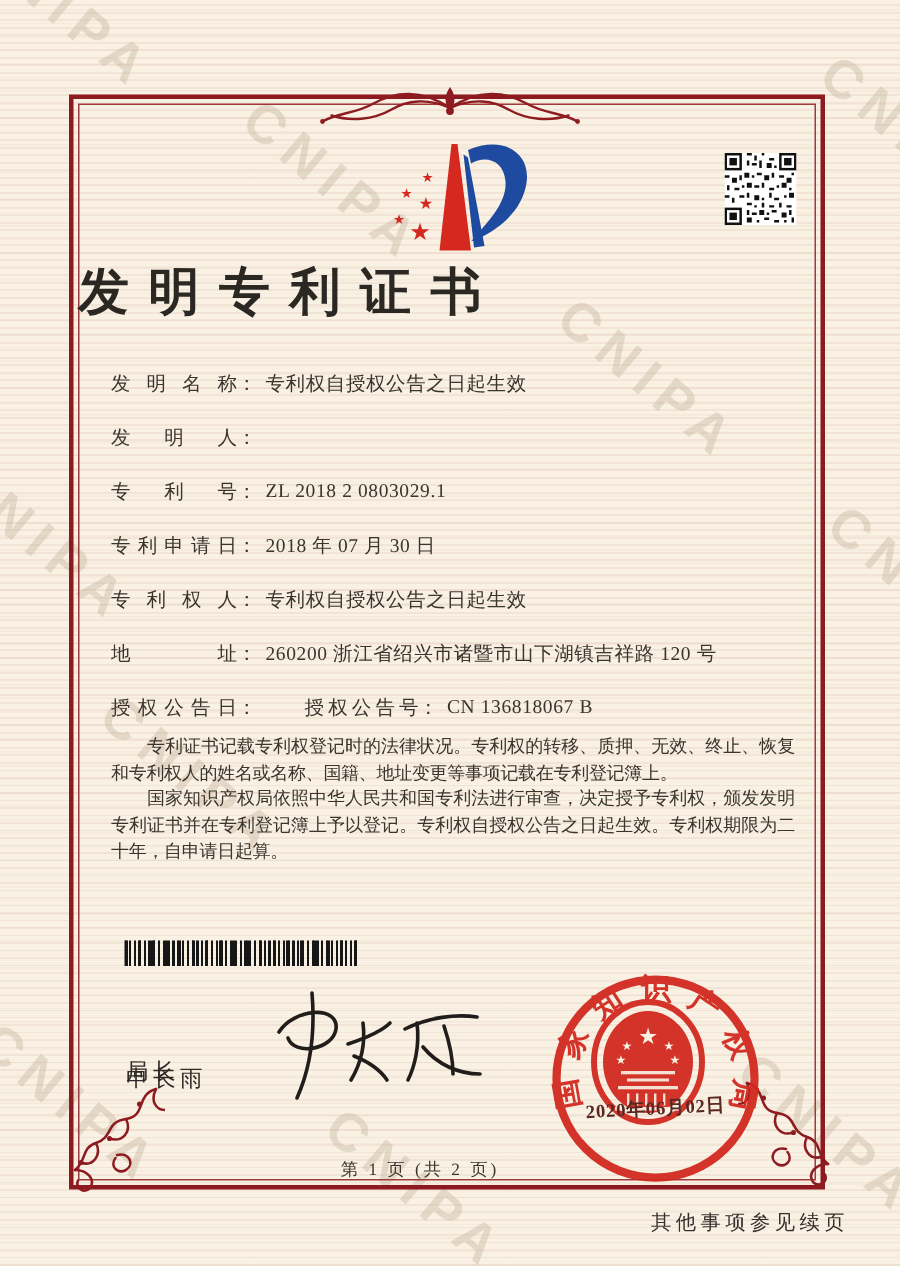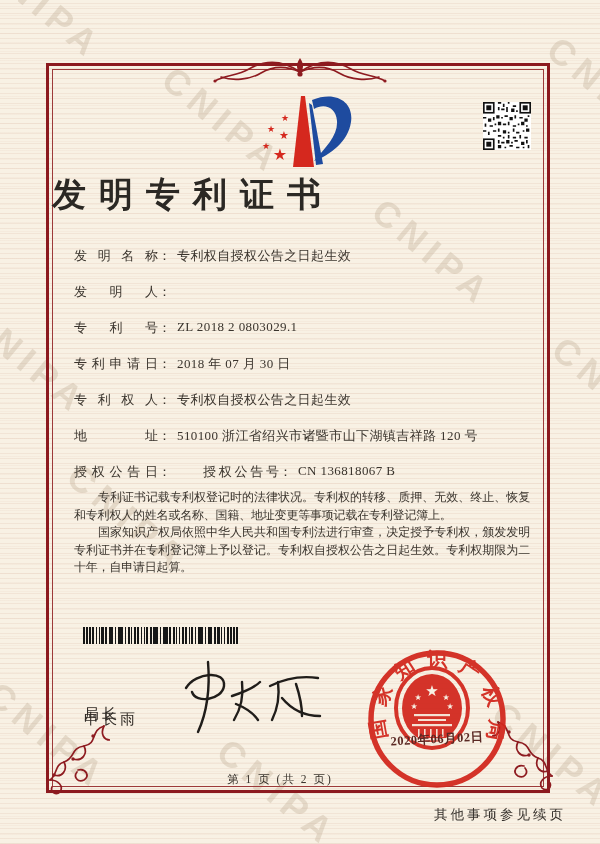--- a/index.html
+++ b/index.html
@@ -200,21 +200,21 @@
         </span>
         <span class="colon">：</span>
       <span class="val">专利权自授权公告之日起生效</span>
     </div>
     <div class="row">
       <span class="jlabel">
           <span>地</span>
           <span>址</span>
         </span>
         <span class="colon">：</span>
-      <span class="val">510100 浙江省绍兴市诸暨市山下湖镇吉祥路 120 号</span>
+      <span class="val">260200 浙江省绍兴市诸暨市山下湖镇吉祥路 120 号</span>
     </div>
     <div class="row">
       <span class="jlabel">
           <span>授</span>
           <span>权</span>
           <span>公</span>
           <span>告</span>
           <span>日</span>
         </span>
         <span class="colon">：</span>

